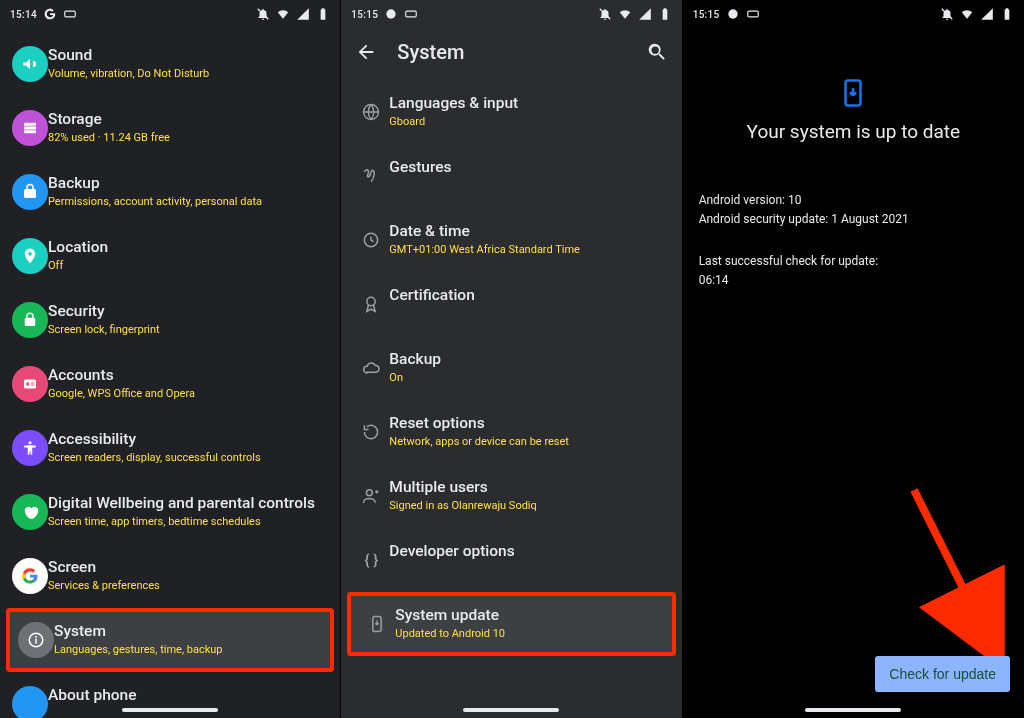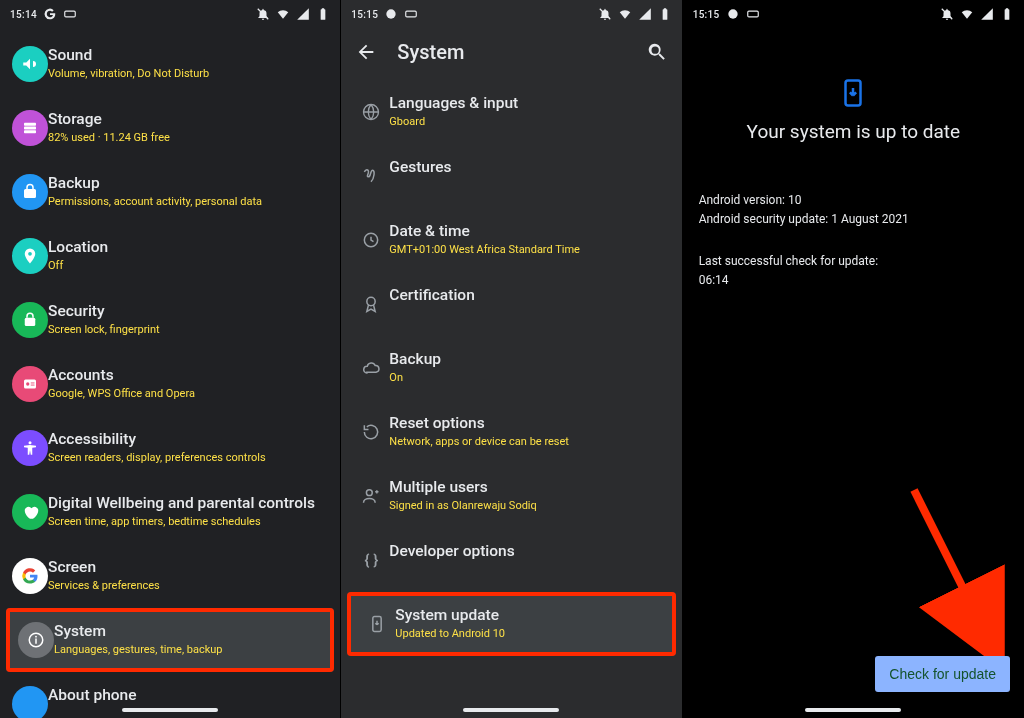--- a/index.html
+++ b/index.html
@@ -172,21 +172,21 @@
       </div>
       <div class="row">
         <div class="ic big" style="background:#7c4dff">
             <svg width="18" height="18" viewBox="0 0 24 24" fill="#fff">
               <circle cx="12" cy="5" r="2"></circle>
               <path d="M4 9l8-1 8 1v2l-5 .5V21h-2l-1-6-1 6H9v-9.5L4 11z"></path>
             </svg>
           </div>
         <div class="txt">
             <div class="title">Accessibility</div>
-            <div class="sub">Screen readers, display, preferences controls</div>
+            <div class="sub">Screen readers, display, successful controls</div>
           </div>
       </div>
       <div class="row">
         <div class="ic big" style="background:#18b858">
             <svg width="18" height="18" viewBox="0 0 24 24" fill="#0b3">
               <path d="M12 21s-7-4.5-7-11a5 5 0 0 1 9-3 5 5 0 0 1 9 3c0 6.5-7 11-7 11z" fill="#fff"></path>
             </svg>
           </div>
         <div class="txt">
             <div class="title">Digital Wellbeing and parental controls</div>

